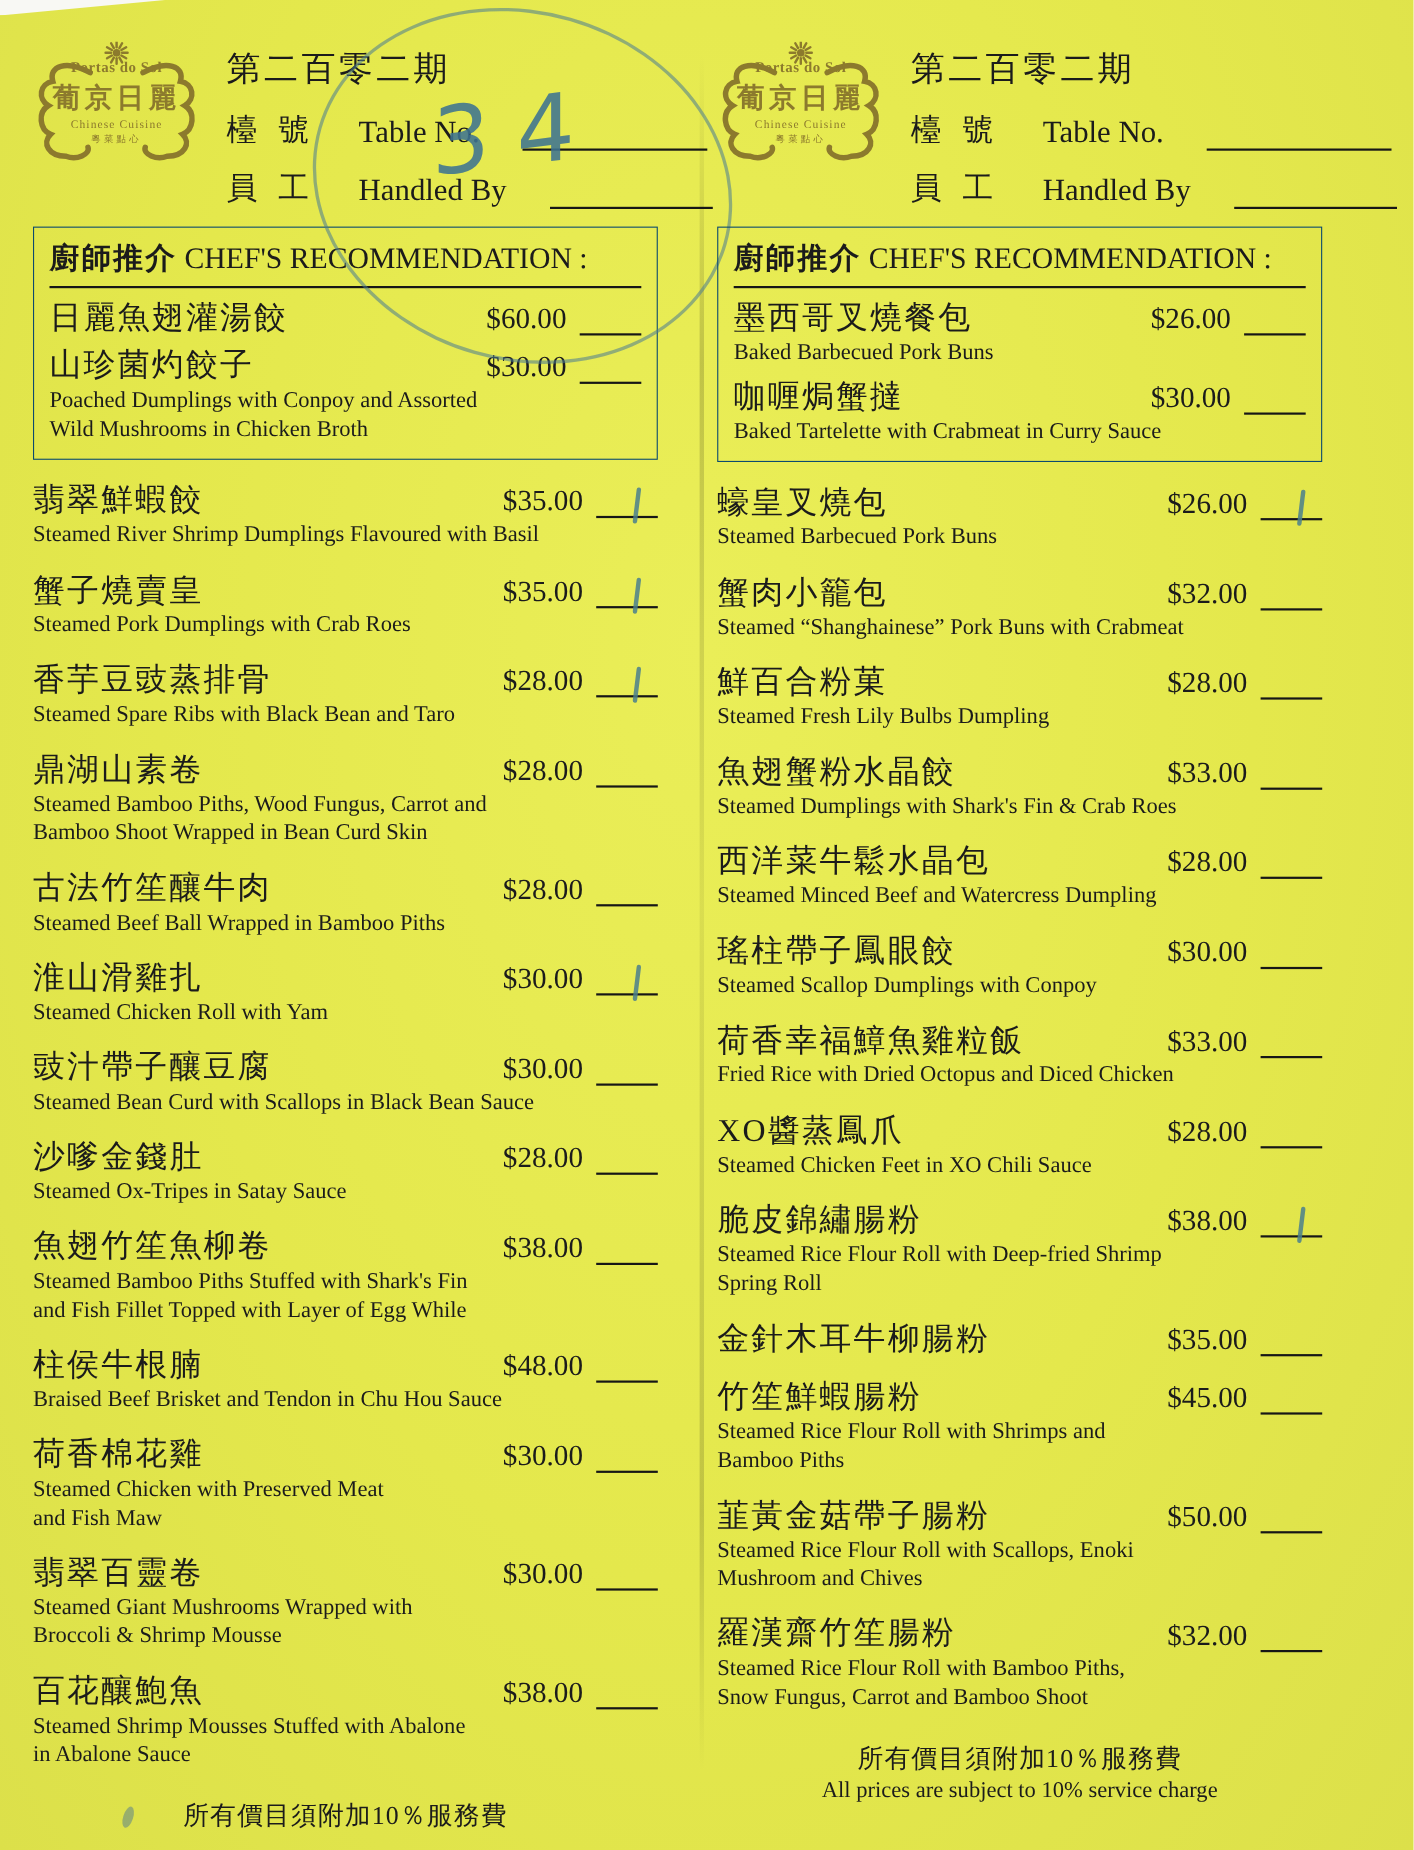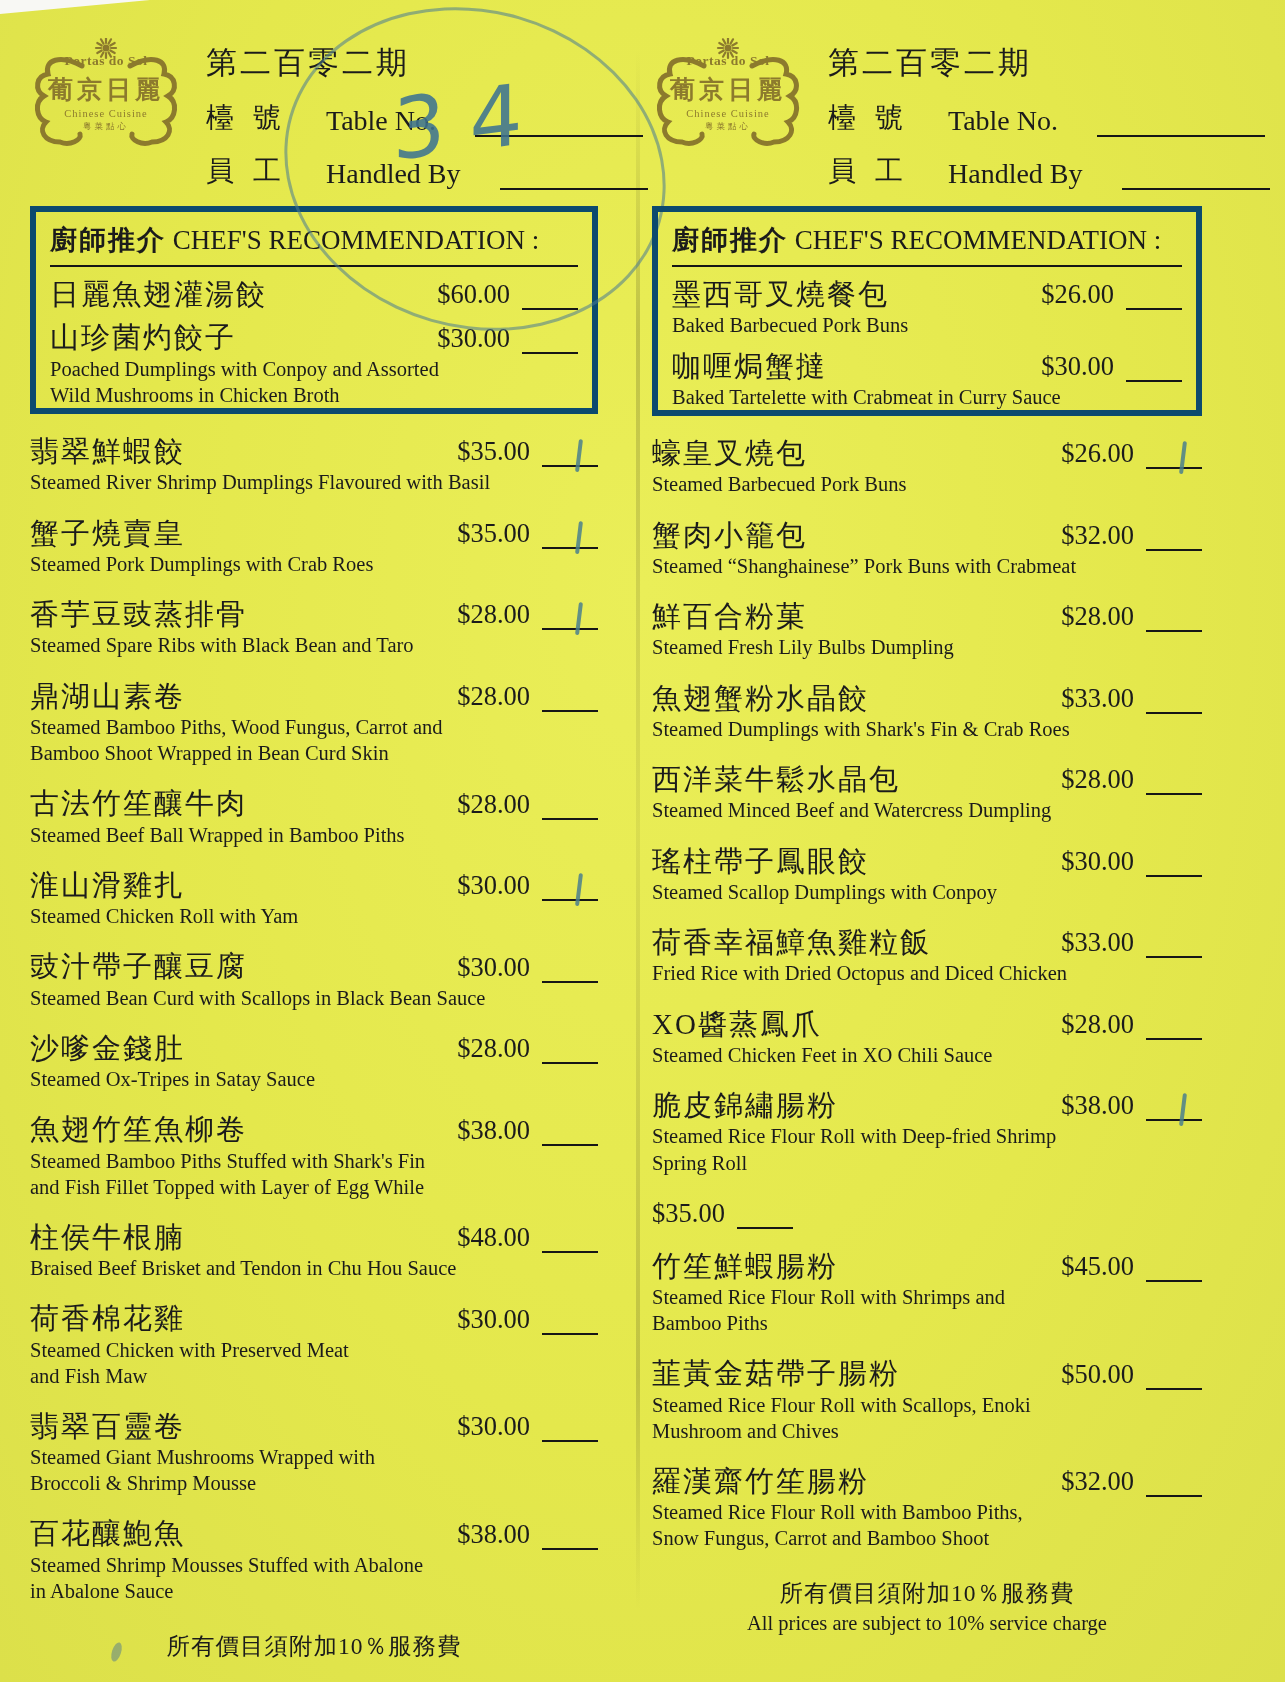--- a/index.html
+++ b/index.html
@@ -36,21 +36,21 @@
   .blank.tableno{width:168px;}
   .blank.handled{width:148px;}
 
   
   .hand-ellipse{position:absolute;left:252px;top:-28px;width:380px;height:312px;
     border:3px solid rgba(72,122,148,.55);border-radius:50%;transform:rotate(16deg);pointer-events:none;}
   .hand-34{position:absolute;left:362px;top:34px;font-family:"DejaVu Sans",sans-serif;
     font-size:84px;color:rgba(62,115,145,.88);letter-spacing:24px;transform:rotate(-7deg) skewX(-7deg);pointer-events:none;}
 
   
-  .chef-box{border:6px solid #0c4a6e;margin-top:16px;padding:10px 14px 0 14px;}
+  .chef-box{border:1px solid #0c4a6e;margin-top:16px;padding:10px 14px 14px 14px;}
   .chef-title{font-size:27px;border-bottom:2.5px solid #161616;padding-bottom:7px;white-space:nowrap;}
   .chef-title .zh-part{font-weight:bold;letter-spacing:2px;}
   .chef-box .menu-item{margin-top:11px;}
 
   
   .menu-item{margin-top:21px;}
   .item-row{display:flex;align-items:flex-end;}
   .item-zh{flex:1;font-size:29px;line-height:1.12;letter-spacing:2px;}
   .item-price{font-size:26.5px;}
   .qty-line{width:56px;border-bottom:2.5px solid #161616;height:30px;margin-left:12px;position:relative;flex:0 0 auto;}
@@ -411,20 +411,21 @@
       <span class="item-price">$38.00</span>
       <span class="qty-line">
             <span class="tick"></span>
           </span>
     </div>
     <div class="item-en">Steamed Rice Flour Roll with Deep-fried Shrimp
 Spring Roll</div>
   </div>
       <div class="menu-item">
     <div class="item-row">
+      <span class="item-zh">金針木耳牛柳腸粉</span>
       <span class="item-price">$35.00</span>
       <span class="qty-line"></span>
     </div>
   </div>
       <div class="menu-item">
     <div class="item-row">
       <span class="item-zh">竹笙鮮蝦腸粉</span>
       <span class="item-price">$45.00</span>
       <span class="qty-line"></span>
     </div>

